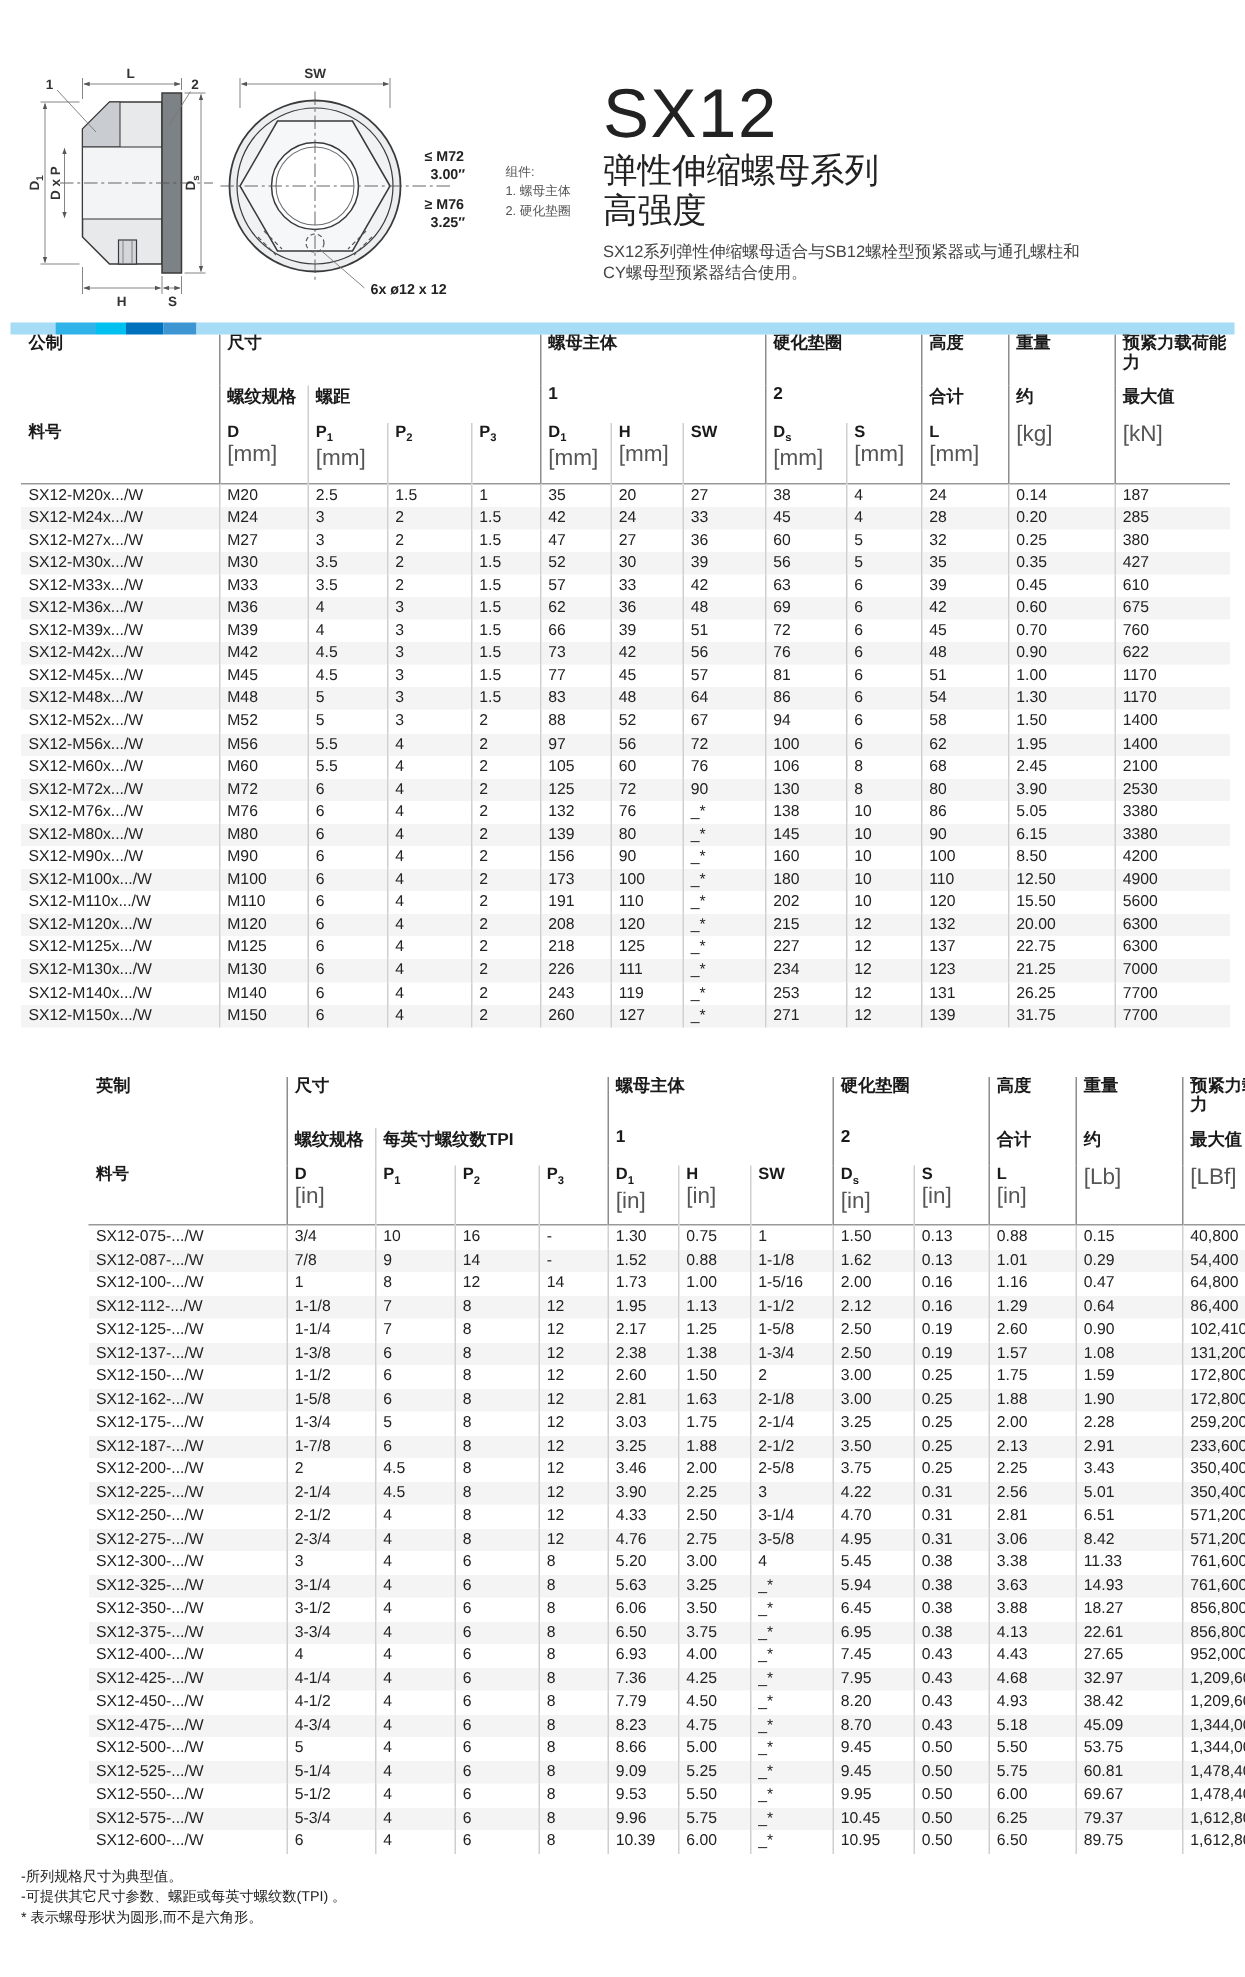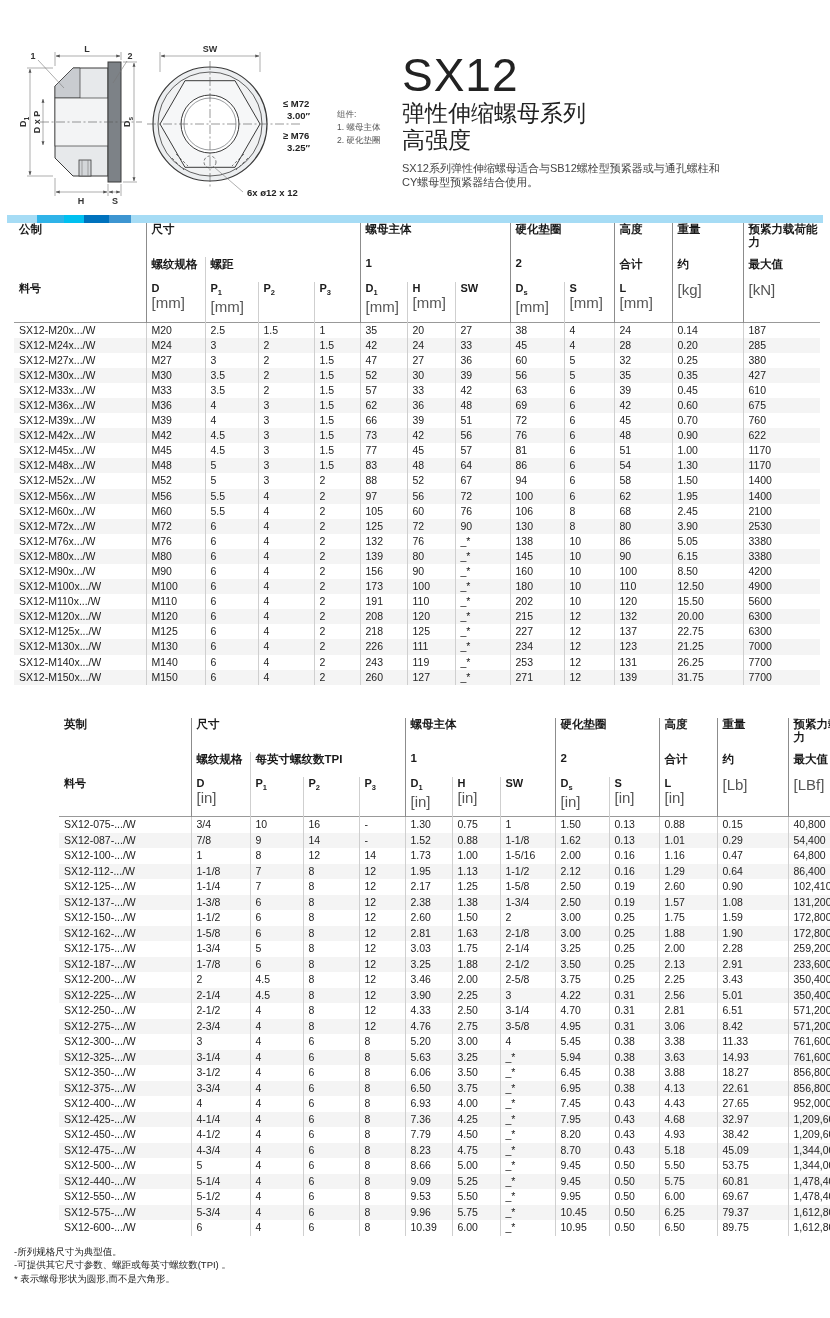--- a/index.html
+++ b/index.html
@@ -1035,21 +1035,21 @@
             <td class="lb">8.66</td>
             <td class="lb">5.00</td>
             <td class="lb">_*</td>
             <td class="lb">9.45</td>
             <td class="lb">0.50</td>
             <td class="lb">5.50</td>
             <td class="lb">53.75</td>
             <td class="lb">1,344,000</td>
           </tr>
           <tr>
-            <td>SX12-440-.../W</td>
+            <td>SX12-525-.../W</td>
             <td class="lb">5-1/4</td>
             <td class="lb">4</td>
             <td class="lb">6</td>
             <td class="lb">8</td>
             <td class="lb">9.09</td>
             <td class="lb">5.25</td>
             <td class="lb">_*</td>
             <td class="lb">9.45</td>
             <td class="lb">0.50</td>
             <td class="lb">5.75</td>

